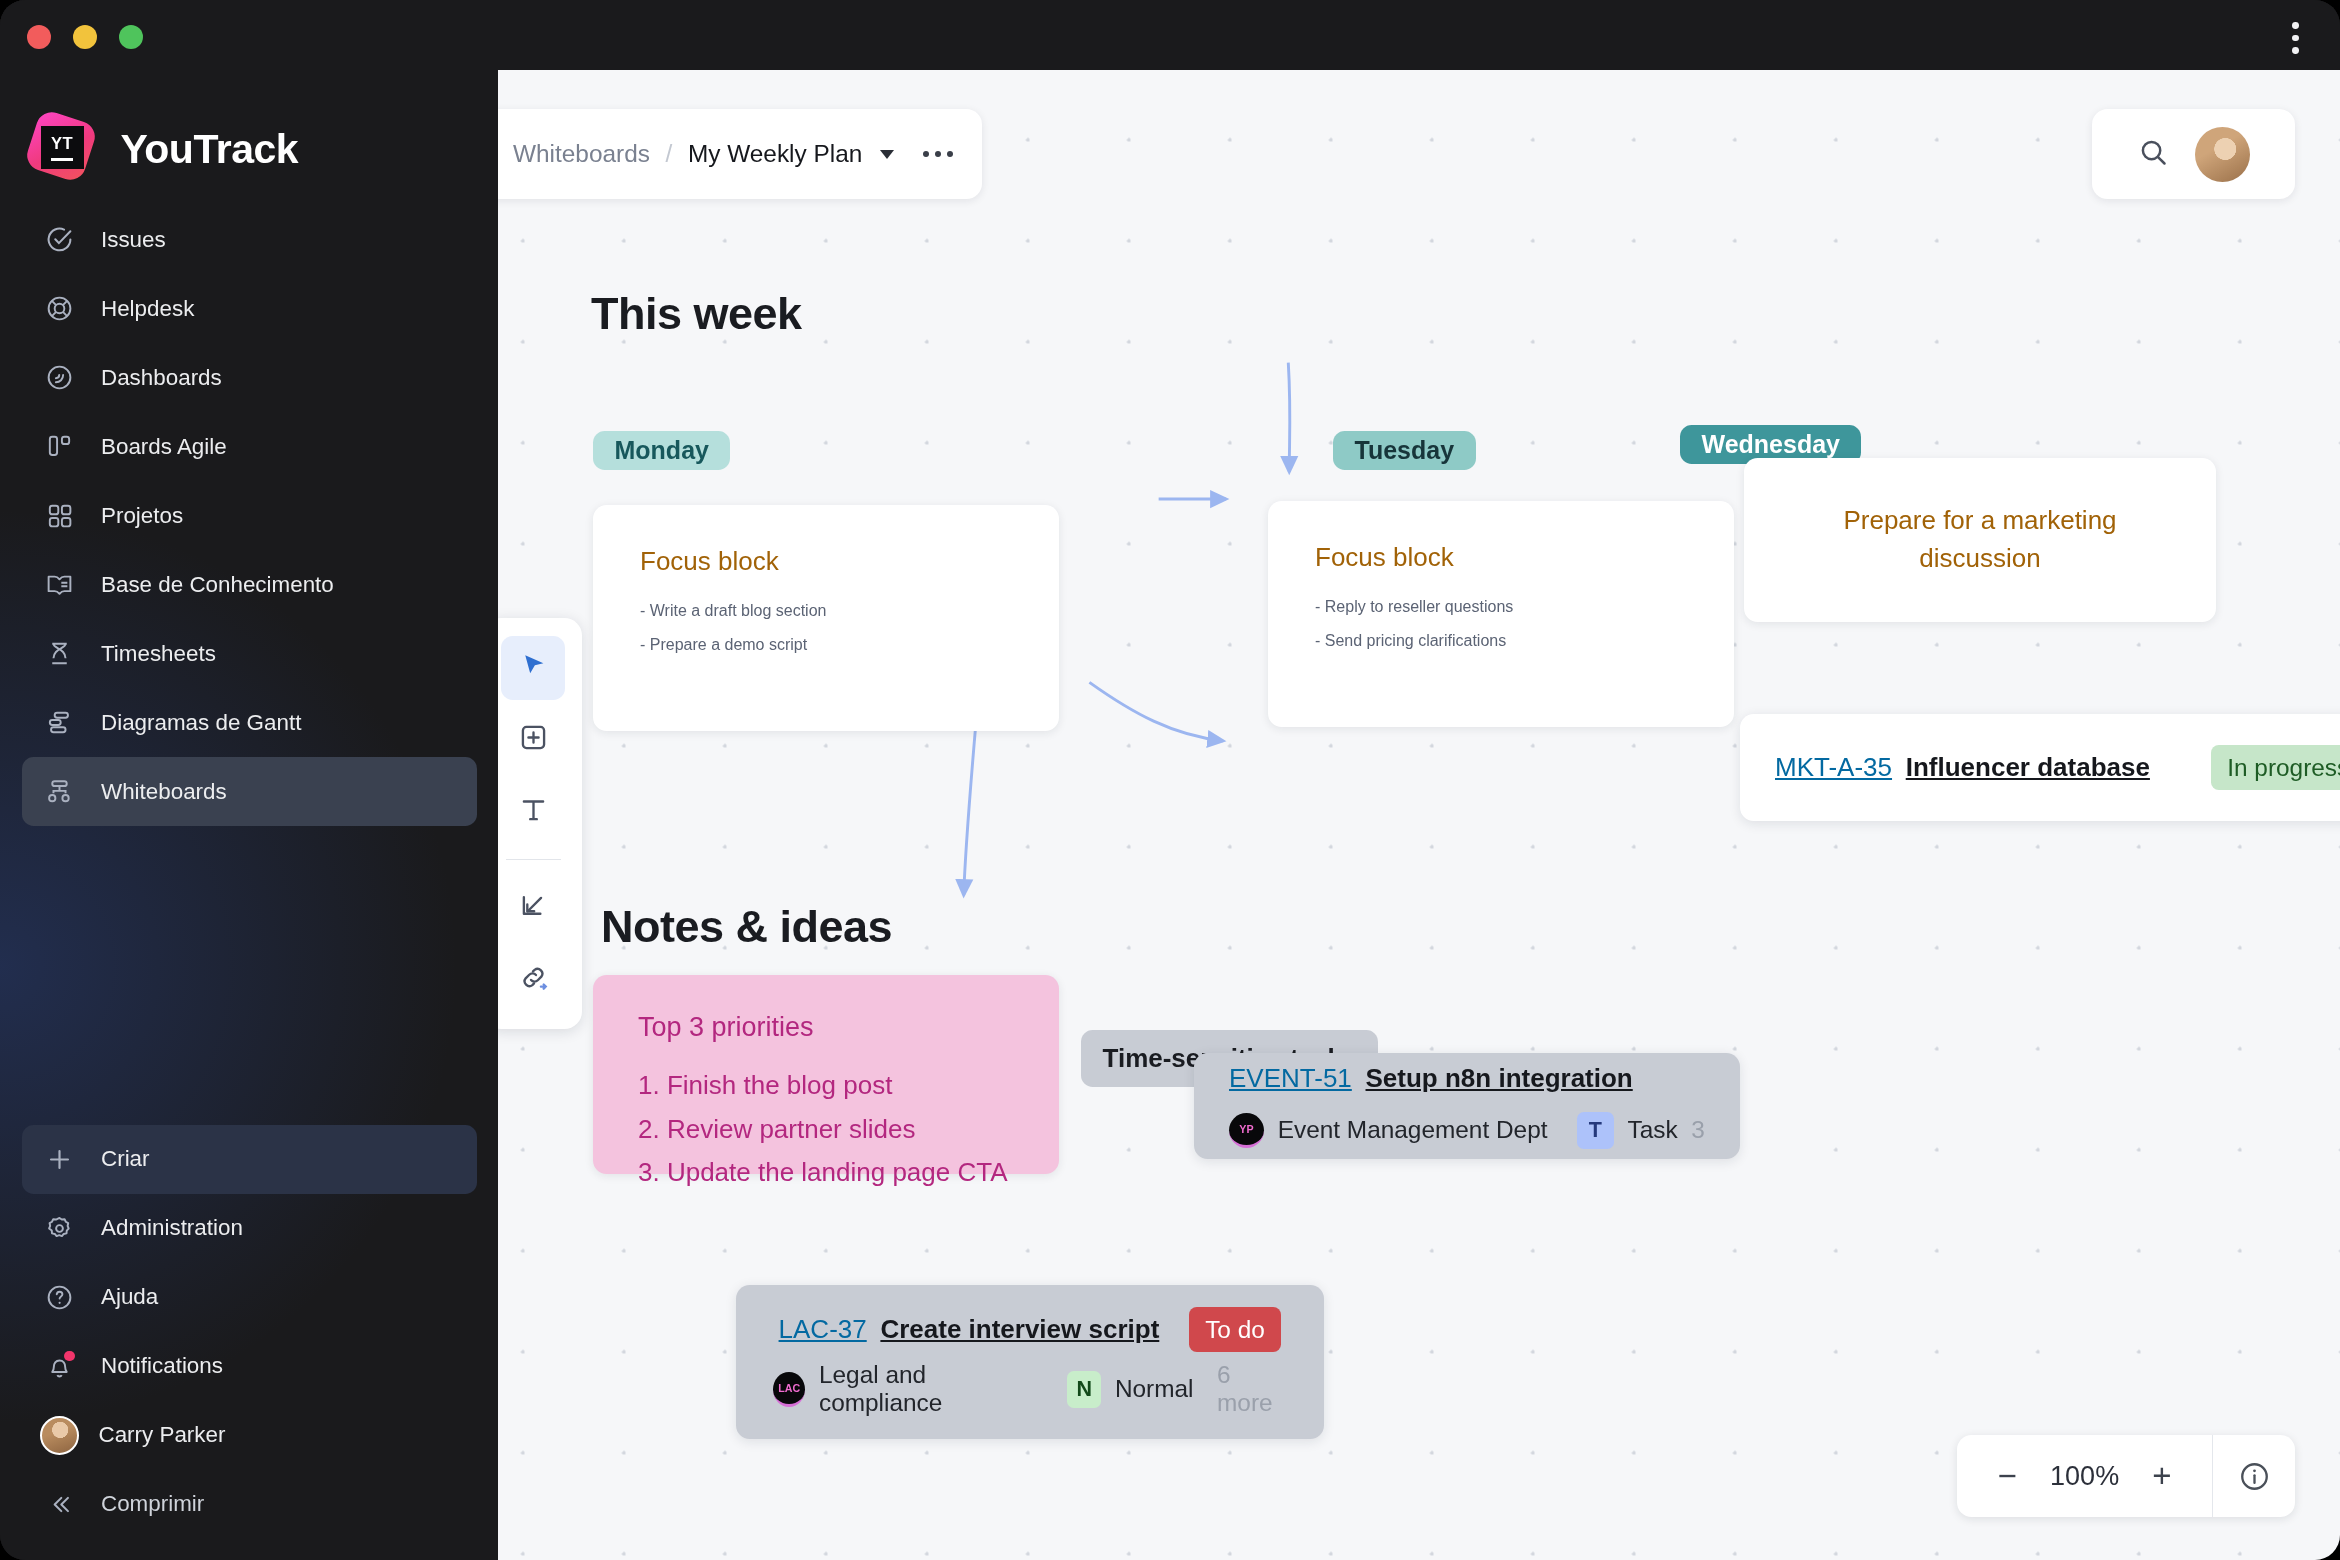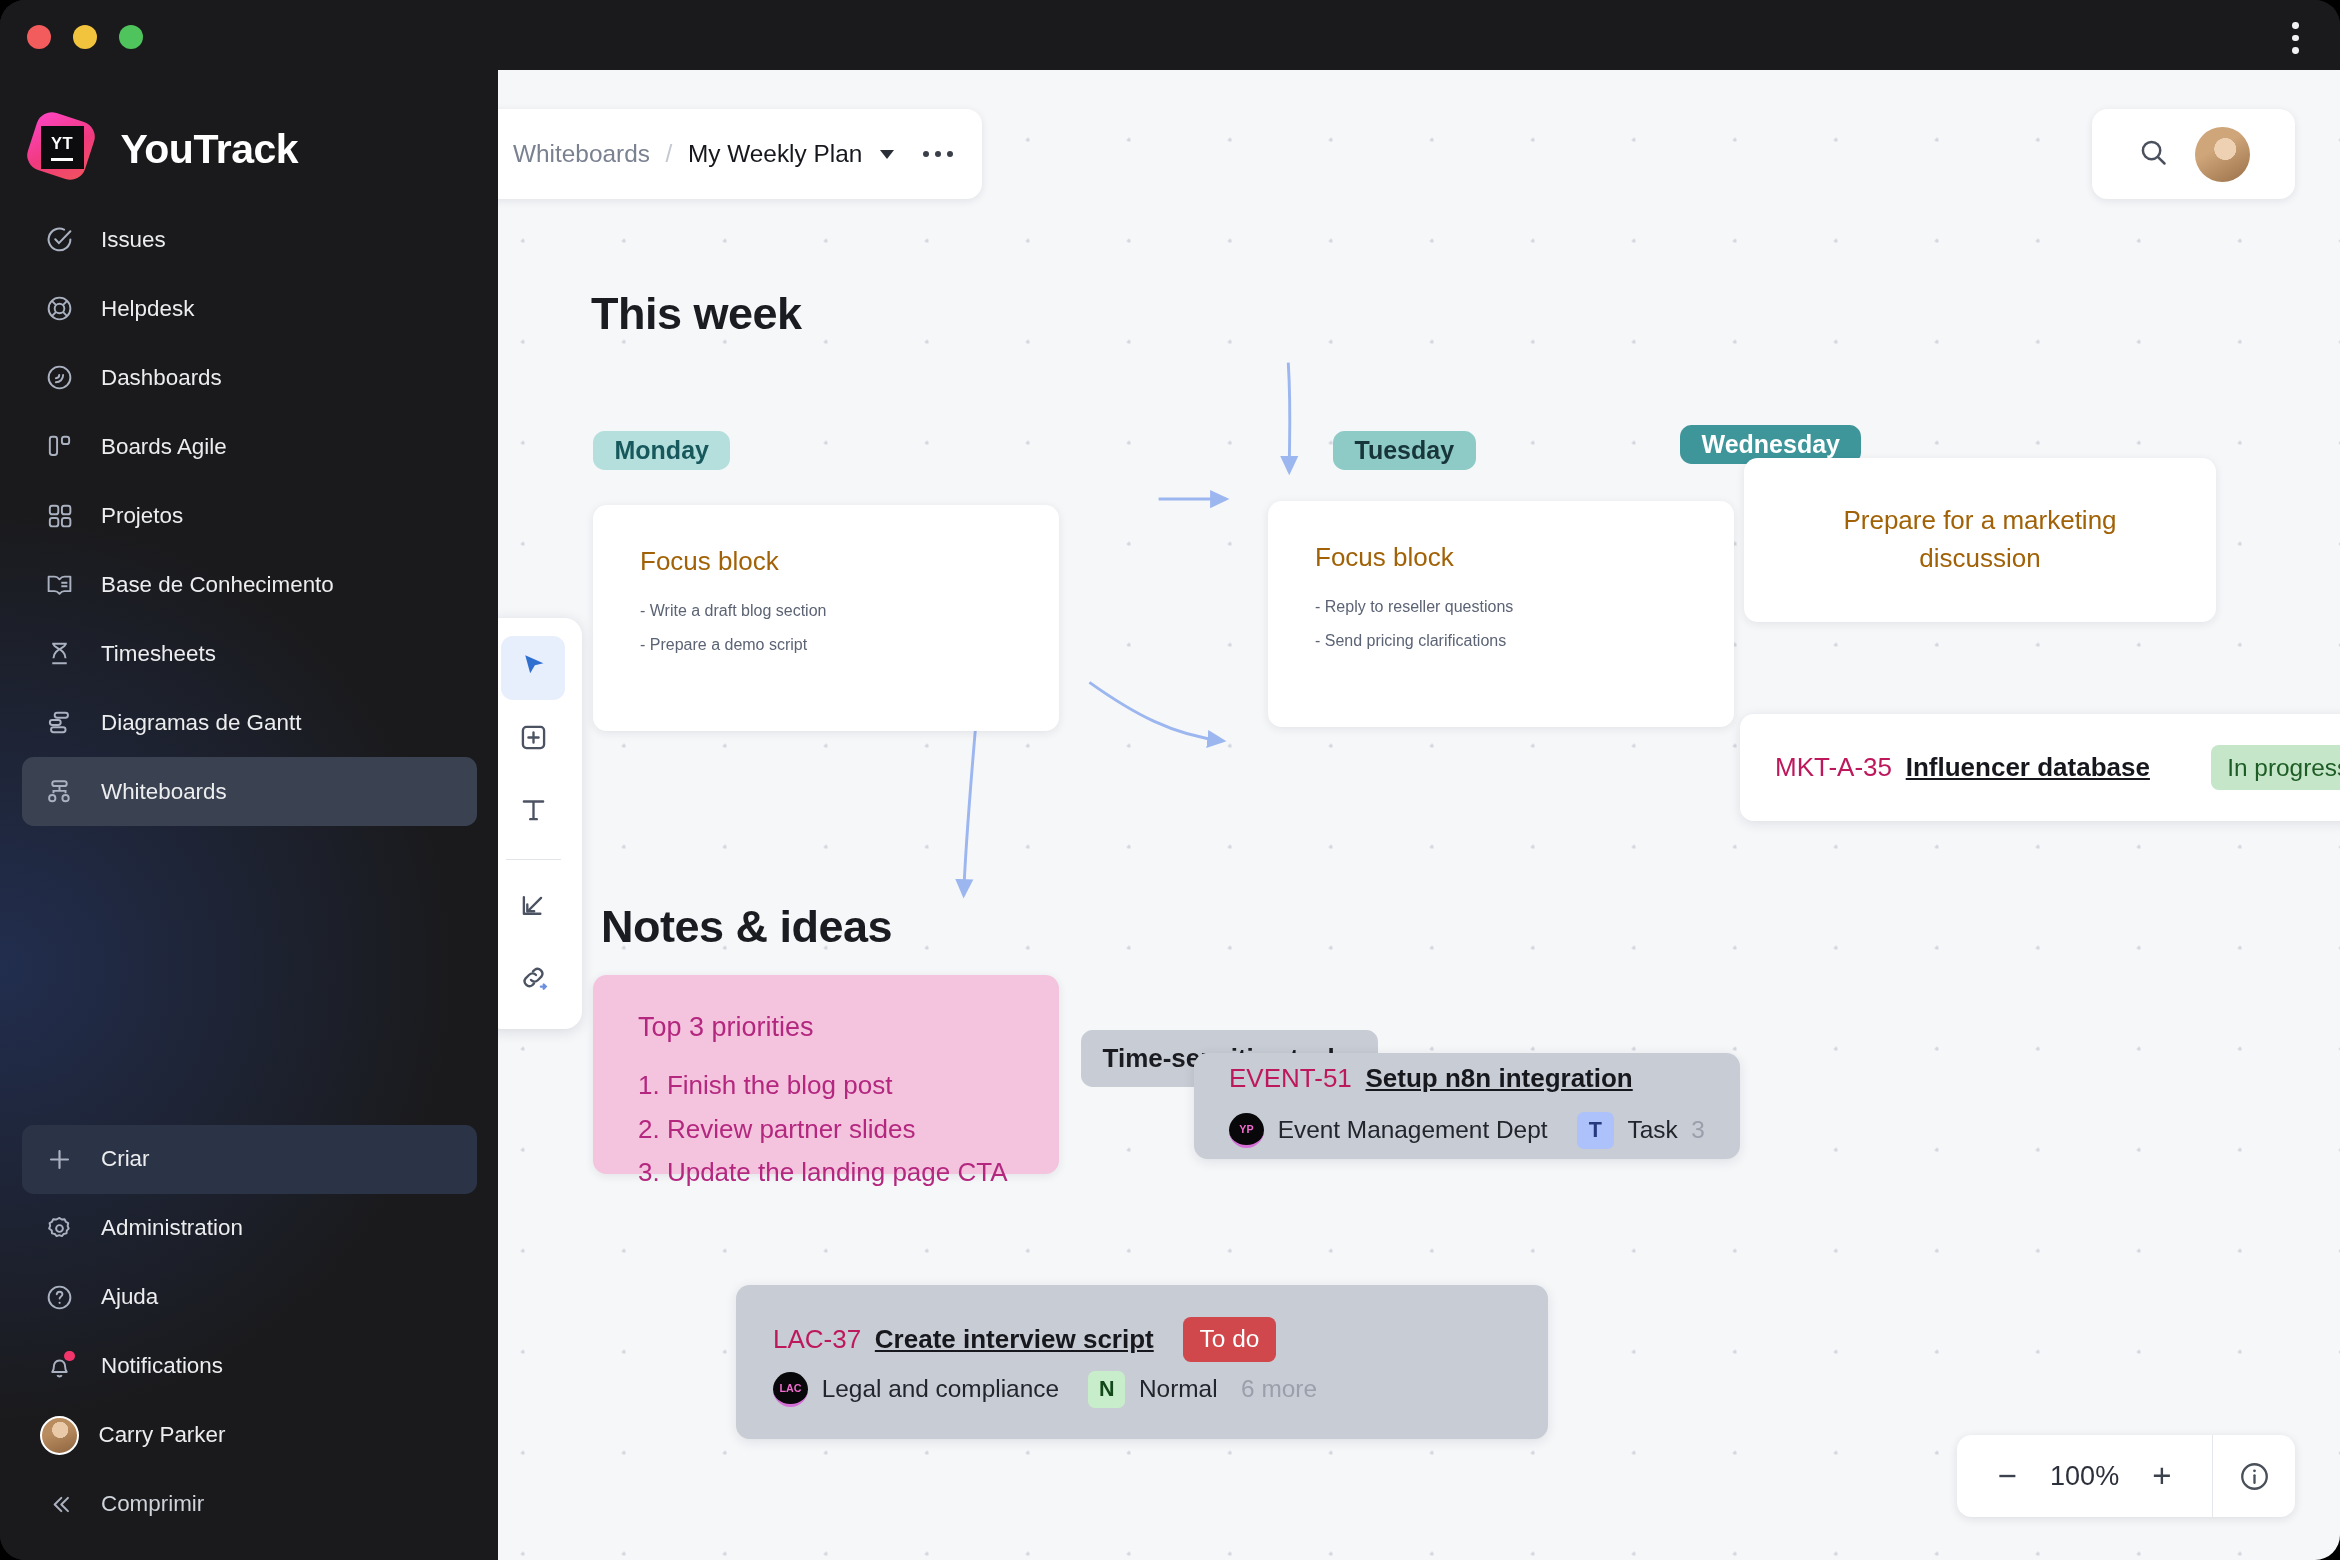--- a/index.html
+++ b/index.html
@@ -168,21 +168,21 @@
   .note-card .hd { font-size: 26px; color: #a16207; }
   .note-card .li { font-size: 16px; color: #5b6374; }
 
   .issue-card {
     position: absolute; border-radius: 13.7px;
     box-shadow: 0 2.9px 11.7px rgba(22,28,45,.10);
     display: flex; flex-direction: column; justify-content: center;
   }
   .issue-card.white { background: #fff; }
   .issue-card.grey { background: #c8ccd4; }
-  .issue-id { color: #be185d; font-size: 26px; }
+  .issue-id { color: #0369a1; font-size: 26px; text-decoration: underline; }
   .issue-sum { color: #16181d; font-size: 26px; font-weight: 700; text-decoration: underline; }
   .pill {
     border-radius: 7.8px; padding: 0 16.6px; height: 45px;
     display: inline-flex; align-items: center; font-size: 24.4px;
   }
   .pill.green { background: #c6e6c9; color: #1e5c25; }
   .pill.todo { background: #d0484c; color: #fff; }
   .meta { display: flex; align-items: center; gap: 13.7px; font-size: 24.4px; color: #22252b; }
   .proj-ava {
     width: 35px; height: 35px; border-radius: 50%; background: #08080a;
@@ -537,21 +537,21 @@
       </div>
       <div class="meta">
         <span class="proj-ava">YP</span>
         <span>Event Management Dept</span>
         <span class="sq-badge t" style="margin-left:15.6px;">T</span>
         <span>Task</span>
         <span class="more-txt">3</span>
       </div>
     </div>
 
-    <div class="issue-card grey" style="left:285px; top:1215px; width:812px; height:154px; padding:0 37px; gap:9px;">
+    <div class="issue-card grey" style="left:285px; top:1215px; width:588px; height:154px; padding:0 37px; gap:9px;align-items:center;">
       <div style="display:flex; align-items:center; gap:13.7px;">
         <span class="issue-id">LAC-37</span>
         <span class="issue-sum">Create interview script</span>
         <span class="pill todo" style="margin-left:15.6px;">To do</span>
       </div>
       <div class="meta">
         <span class="proj-ava">LAC</span>
         <span>Legal and compliance</span>
         <span class="sq-badge n" style="margin-left:15.6px;">N</span>
         <span>Normal</span>

